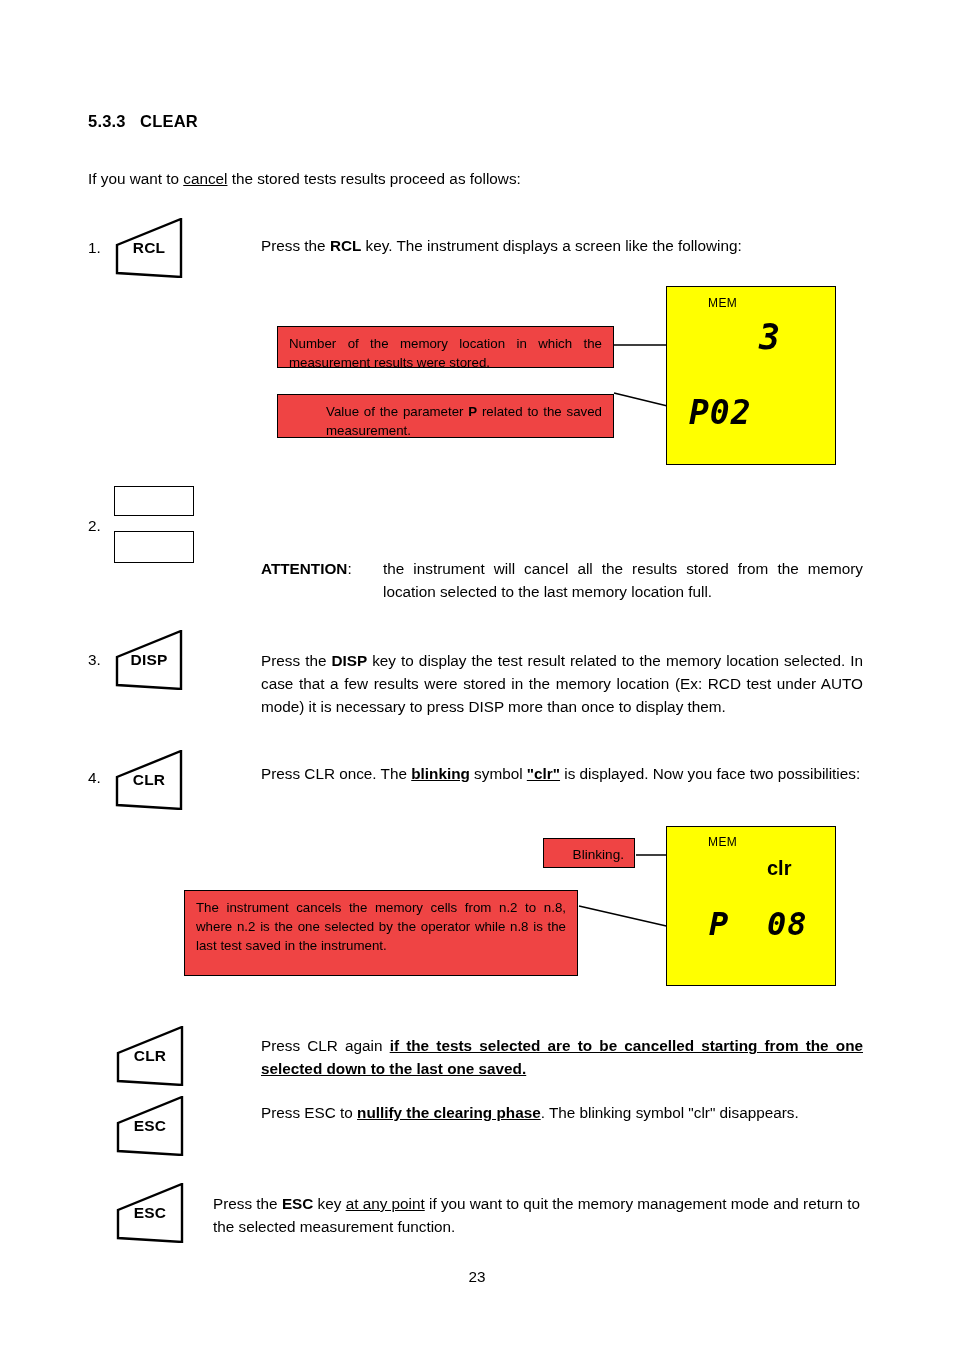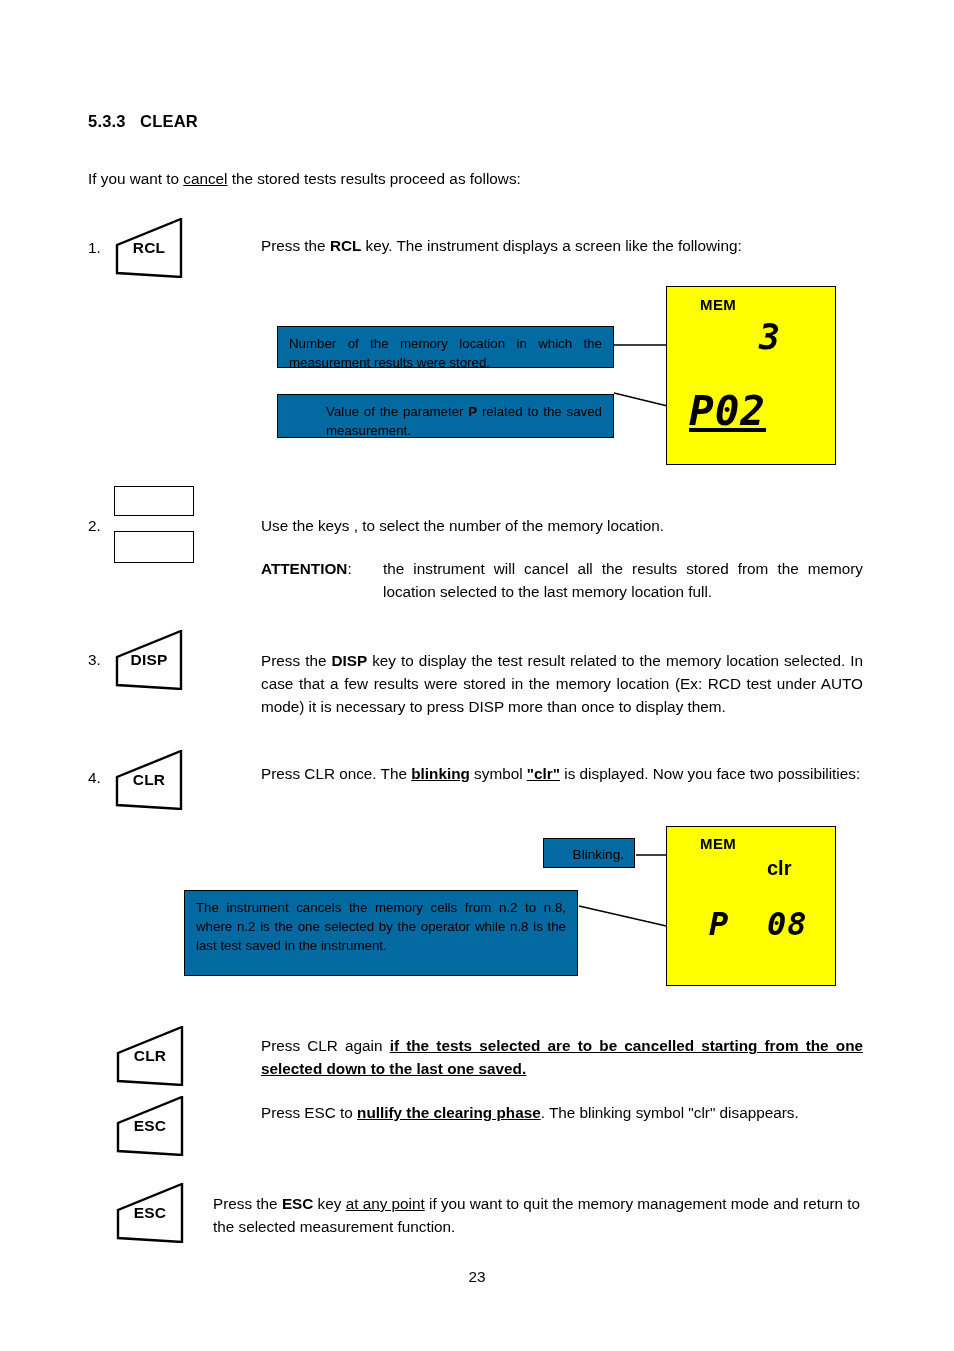--- a/index.html
+++ b/index.html
@@ -87,21 +87,21 @@
     position: absolute;
     border: 1.8px solid #000;
     background: #fff;
     box-sizing: border-box;
   }
 
   
   .callout {
     position: absolute;
     border: 1.3px solid #000;
-    background: #0369a1;
+    background: #ef4444;
     box-sizing: border-box;
     font-size: 13.3px;
     line-height: 19px;
     text-align: justify;
     text-justify: inter-word;
     padding: 7px 11px 7px 11px;
   }
   .callout.small {
     text-align: right;
     font-size: 13.6px;
@@ -110,23 +110,24 @@
 
   
   .lcd {
     position: absolute;
     background: #ffff00;
     border: 1.6px solid #000;
     box-sizing: border-box;
   }
   .lcd .mem {
     position: absolute;
-    font-size: 15px;
-    font-weight: bold;
+    font-size: 12px;
+    font-weight: normal;
     letter-spacing: 0.4px;
+    margin-left: 8px;
   }
   .lcd .seg {
     position: absolute;
     font-family: "DejaVu Sans Mono", monospace;
     font-weight: bold;
     font-style: italic;
     letter-spacing: 1px;
   }
   .lcd .clr-label {
     position: absolute;
@@ -177,29 +178,28 @@
   <svg class="leader" style="left:612px; top:320px; width:190px; height:50px;">
     <polyline points="2,25 92,25 124,45" fill="none" stroke="#000000" stroke-width="1.5"></polyline>
   </svg>
   <svg class="leader" style="left:612px; top:385px; width:110px; height:36px;">
     <polyline points="2,8 76,26" fill="none" stroke="#000000" stroke-width="1.5"></polyline>
   </svg>
 
   <div class="lcd" style="left:666px; top:286px; width:170px; height:179px;">
     <span class="mem" style="left:33px; top:9px;">MEM</span>
     <span class="seg" style="left:92px; top:30px; font-size:35px;">3</span>
-    <span class="seg" style="left:22px; top:100px; font-size:41px;text-decoration:underline;">P02</span>
+    <span class="seg" style="left:22px; top:106px; font-size:33px;">P02</span>
   </div>
 
   <div class="step-num" style="left:88px; top:517px;">2.</div>
 
   <div class="rect-key" style="left:114px; top:486px; width:80px; height:30px;"></div>
   <div class="rect-key" style="left:114px; top:531px; width:80px; height:32px;"></div>
 
-  <div class="body-text nojust" style="left:261px; top:514px; width:602px;"><span>Use the keys      ,     to select the number of the memory location.</span></div>
 
   <div class="body-text" style="left:261px; top:557px; width:602px;"><b>ATTENTION</b><span>:</span>&nbsp; <span style="display:inline-block; width:0"></span></div>
   <div class="body-text" style="left:383px; top:557px; width:480px;"><span>the instrument will cancel all the results stored from the memory location selected to the last memory location full.</span></div>
 
   <div class="step-num" style="left:88px; top:651px;">3.</div>
 
   <div class="key" style="left:113px; top:630px;">
     <svg viewBox="0 0 72 60">
       <polygon points="4,27 4,55 68,59 68,1" fill="#ffffff" stroke="#000000" stroke-width="2.4" stroke-linejoin="miter"></polygon>
     </svg>

